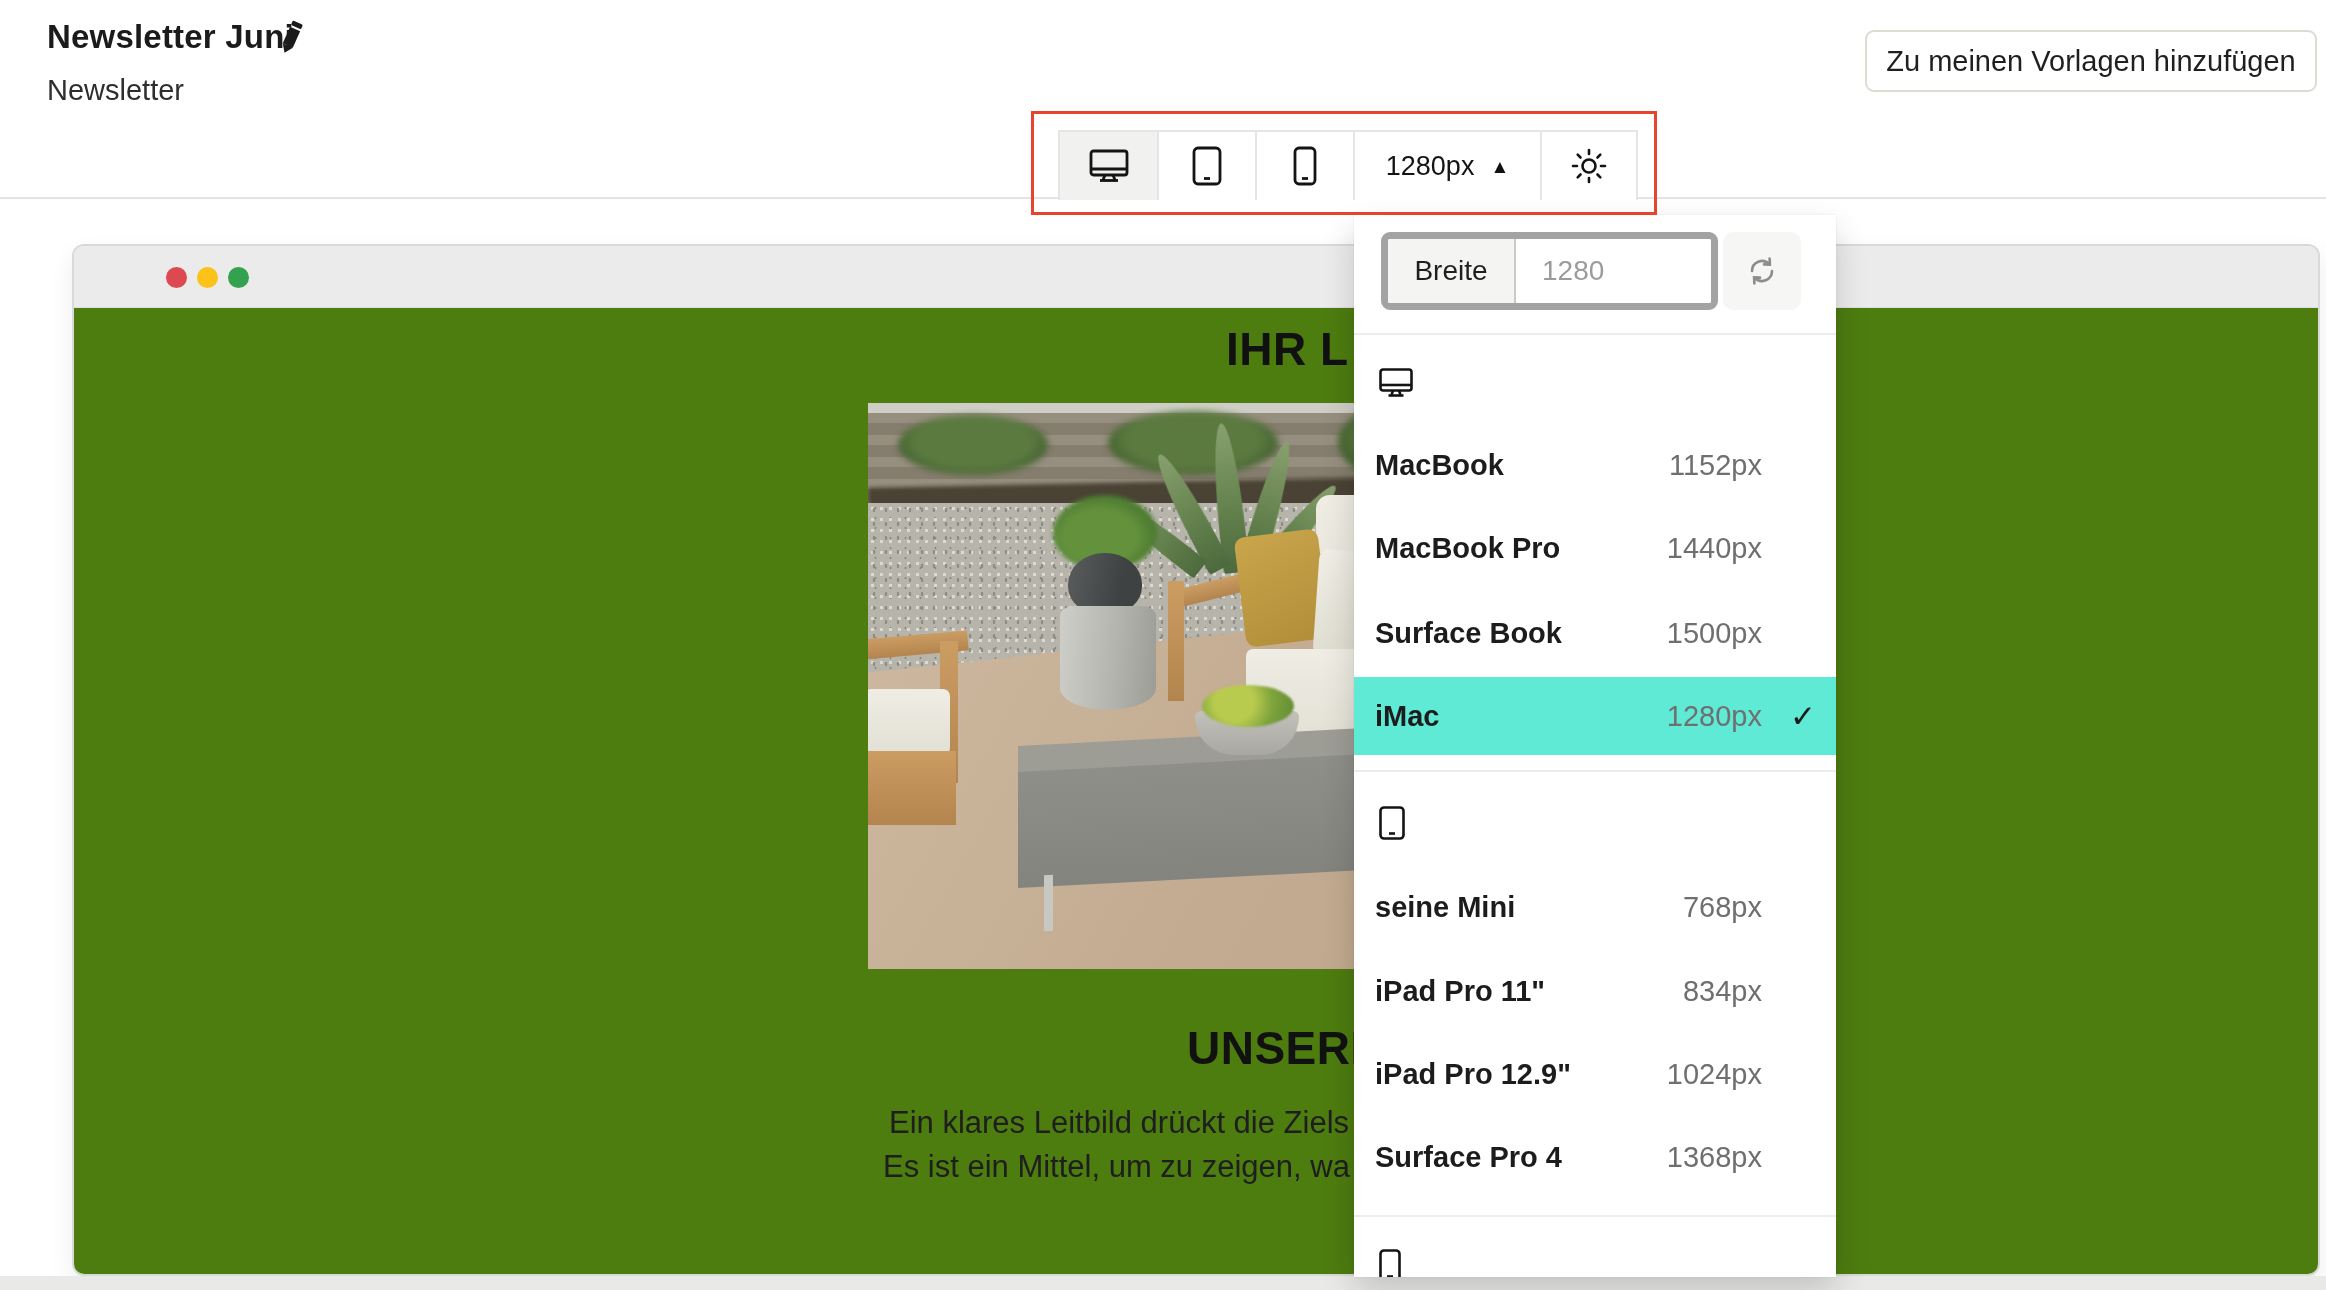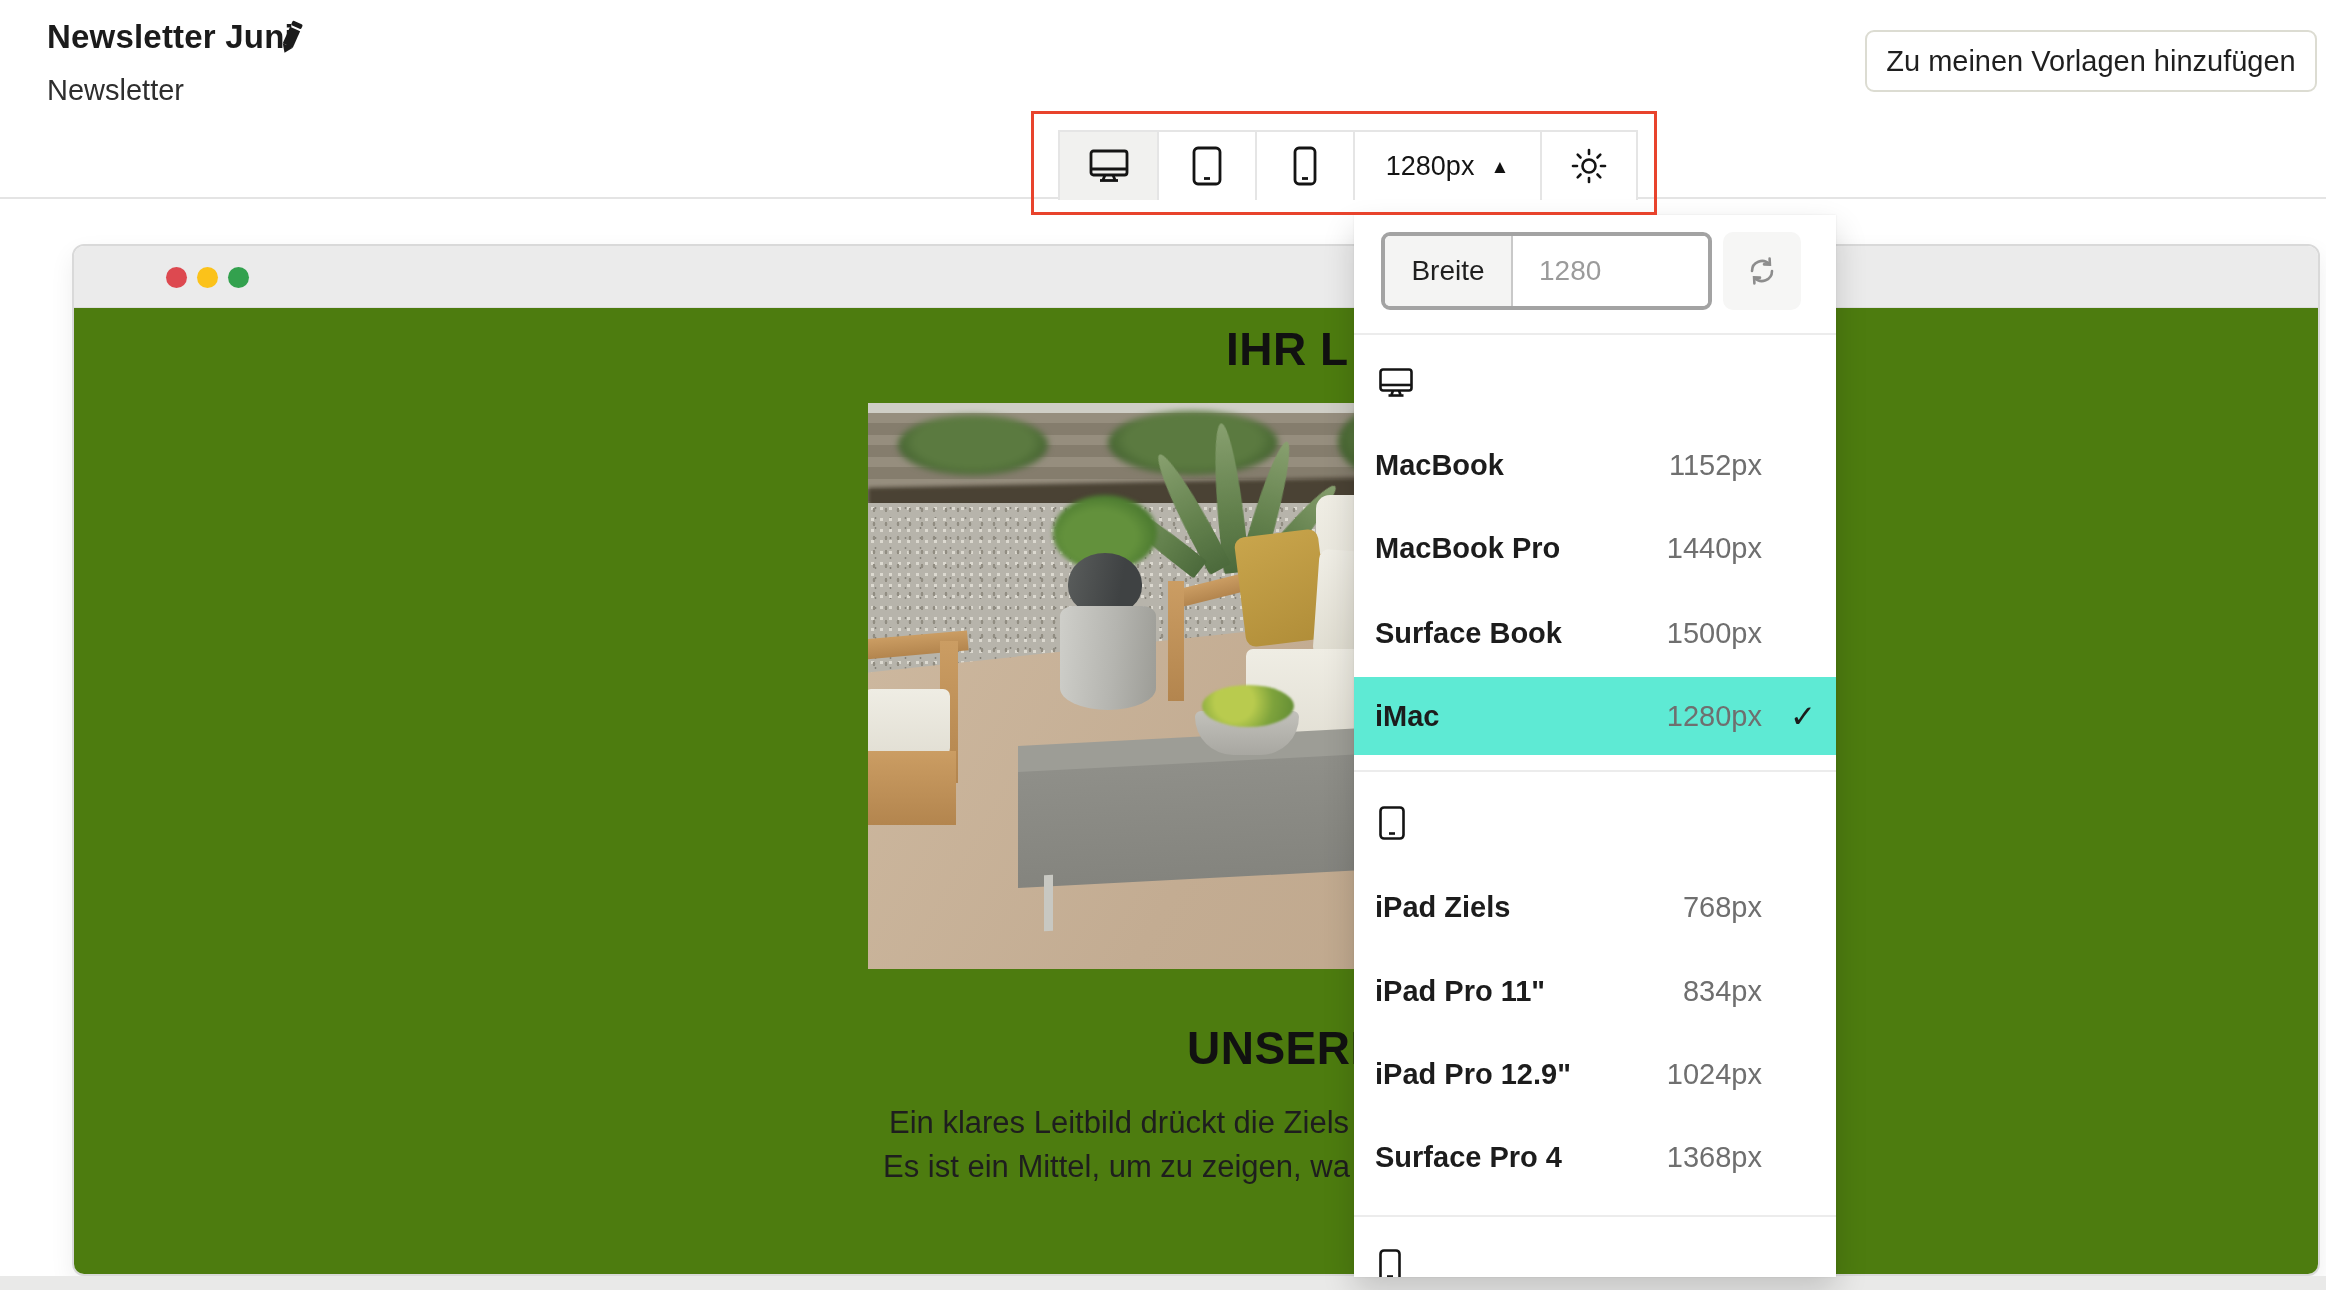--- a/index.html
+++ b/index.html
@@ -87,21 +87,21 @@
   .tb-desktop{width:99px;}.tb-tablet{width:98px;}.tb-phone{width:98px;}
   .tb-width{width:187px;gap:16px;font-size:27px;color:#141414;}
   .tb-sun{width:98px;}
   .caret-up{font-size:19px;color:#111;line-height:1;}
 
   
   .dropdown-panel{
     left:1354px;top:215px;width:482px;height:1062px;background:#fff;z-index:6;overflow:hidden;
     box-shadow:0 14px 30px rgba(0,0,0,.16),0 0 2px rgba(0,0,0,.08);
   }
-  .width-group{left:27px;top:17px;height:78px;display:flex;border:4px solid #a3a3a3;border-radius:9px;overflow:hidden;box-sizing:border-box;}
+  .width-group{left:27px;top:17px;height:78px;display:flex;border:7px solid #a3a3a3;border-radius:9px;overflow:hidden;box-sizing:border-box;}
   .width-label{width:128px;background:#f4f4f3;display:flex;align-items:center;justify-content:center;
     font-size:28px;color:#1f1f1f;border-right:2px solid #c9c9c9;box-sizing:border-box;}
   .width-input{width:195px;border:none;outline:none;font-size:28px;color:#9b9b9b;padding:0 0 0 26px;
     font-family:"Liberation Sans",sans-serif;background:#fff;box-sizing:border-box;}
   .reset-btn{left:369px;top:17px;width:78px;height:78px;background:#f6f6f5;border:none;border-radius:10px;
     display:flex;align-items:center;justify-content:center;cursor:pointer;}
   .panel-divider{left:0;width:482px;height:2px;background:#ececec;}
   .section-icon{left:24px;}
   .dd-row{left:0;width:482px;height:78px;display:flex;align-items:center;
     padding:0 74px 0 21px;box-sizing:border-box;cursor:pointer;}
@@ -294,21 +294,21 @@
   <div class="abs panel-divider" style="top:555px;"></div>
 
   <div class="abs section-icon" style="top:590px;">
     <svg width="28" height="36" viewBox="0 0 28 36" fill="none" stroke="#141414" stroke-width="2.6">
       <rect x="2.5" y="2.5" width="23" height="31" rx="3.5"></rect>
       <line x1="11" y1="28.5" x2="17" y2="28.5"></line>
     </svg>
   </div>
 
   <div class="abs dd-row" style="top:653px;">
-    <span class="dd-name">iPad Ziels</span>
+    <span class="dd-name">seine Mini</span>
     <span class="dd-val">768px</span>
   </div>
   <div class="abs dd-row" style="top:737px;">
     <span class="dd-name">iPad Pro 11"</span>
     <span class="dd-val">834px</span>
   </div>
   <div class="abs dd-row" style="top:820px;">
     <span class="dd-name">iPad Pro 12.9"</span>
     <span class="dd-val">1024px</span>
   </div>

